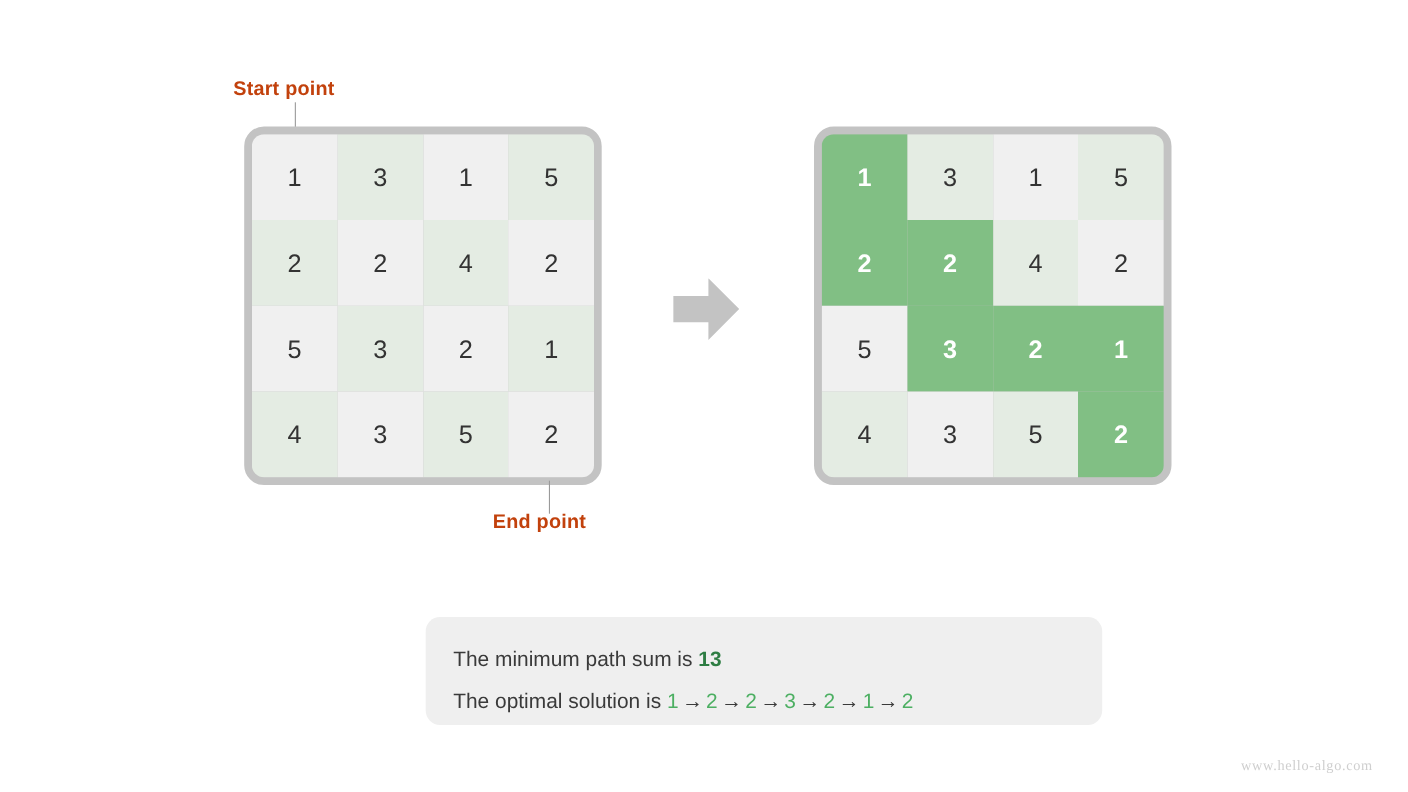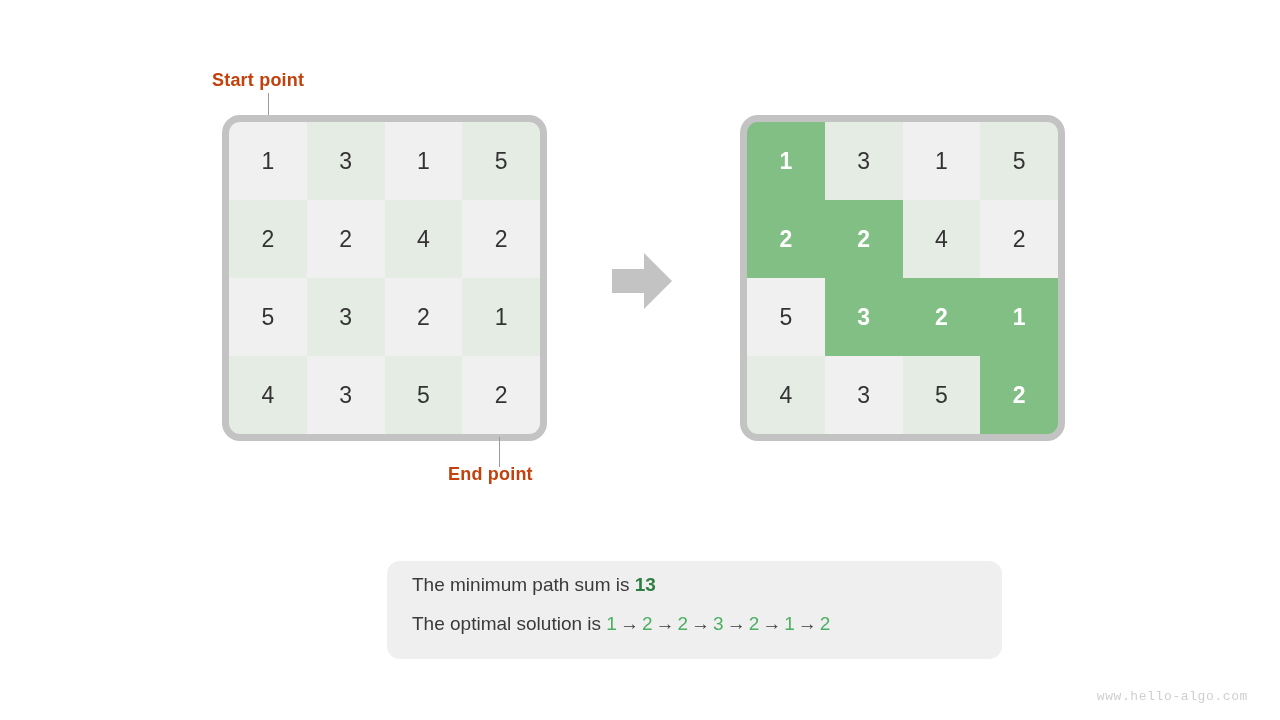--- a/index.html
+++ b/index.html
@@ -80,41 +80,41 @@
   
   #caption-box {
     position: absolute;
     left: 387px;
     top: 561px;
     width: 615px;
     height: 98px;
     box-sizing: border-box;
     background: #efefef;
     border-radius: 13px;
-    padding: 4px 0 0 25px;
+    padding: 19px 0 0 25px;
   }
   .caption-line {
     font-size: 19px;
     color: #3a3a3a;
     line-height: 39px;
     white-space: nowrap;
   }
   .val-sum {
     font-weight: bold;
     color: #2e7d43;
   }
   .path-num { color: #4caf62; }
   .path-arrow { color: #3a3a3a; padding: 0 3px; }
 
   
   #watermark {
     position: absolute;
     right: 32px;
     bottom: 16px;
-    font-family: Liberation Mono, monospace;
+    font-family: Liberation Serif, serif;
     font-size: 13px;
     color: #cfcfcf;
     letter-spacing: 0.6px;
     margin-left: 14px;
   }
 </style>
 </head>
 <body>
 
 <div class="stage">

